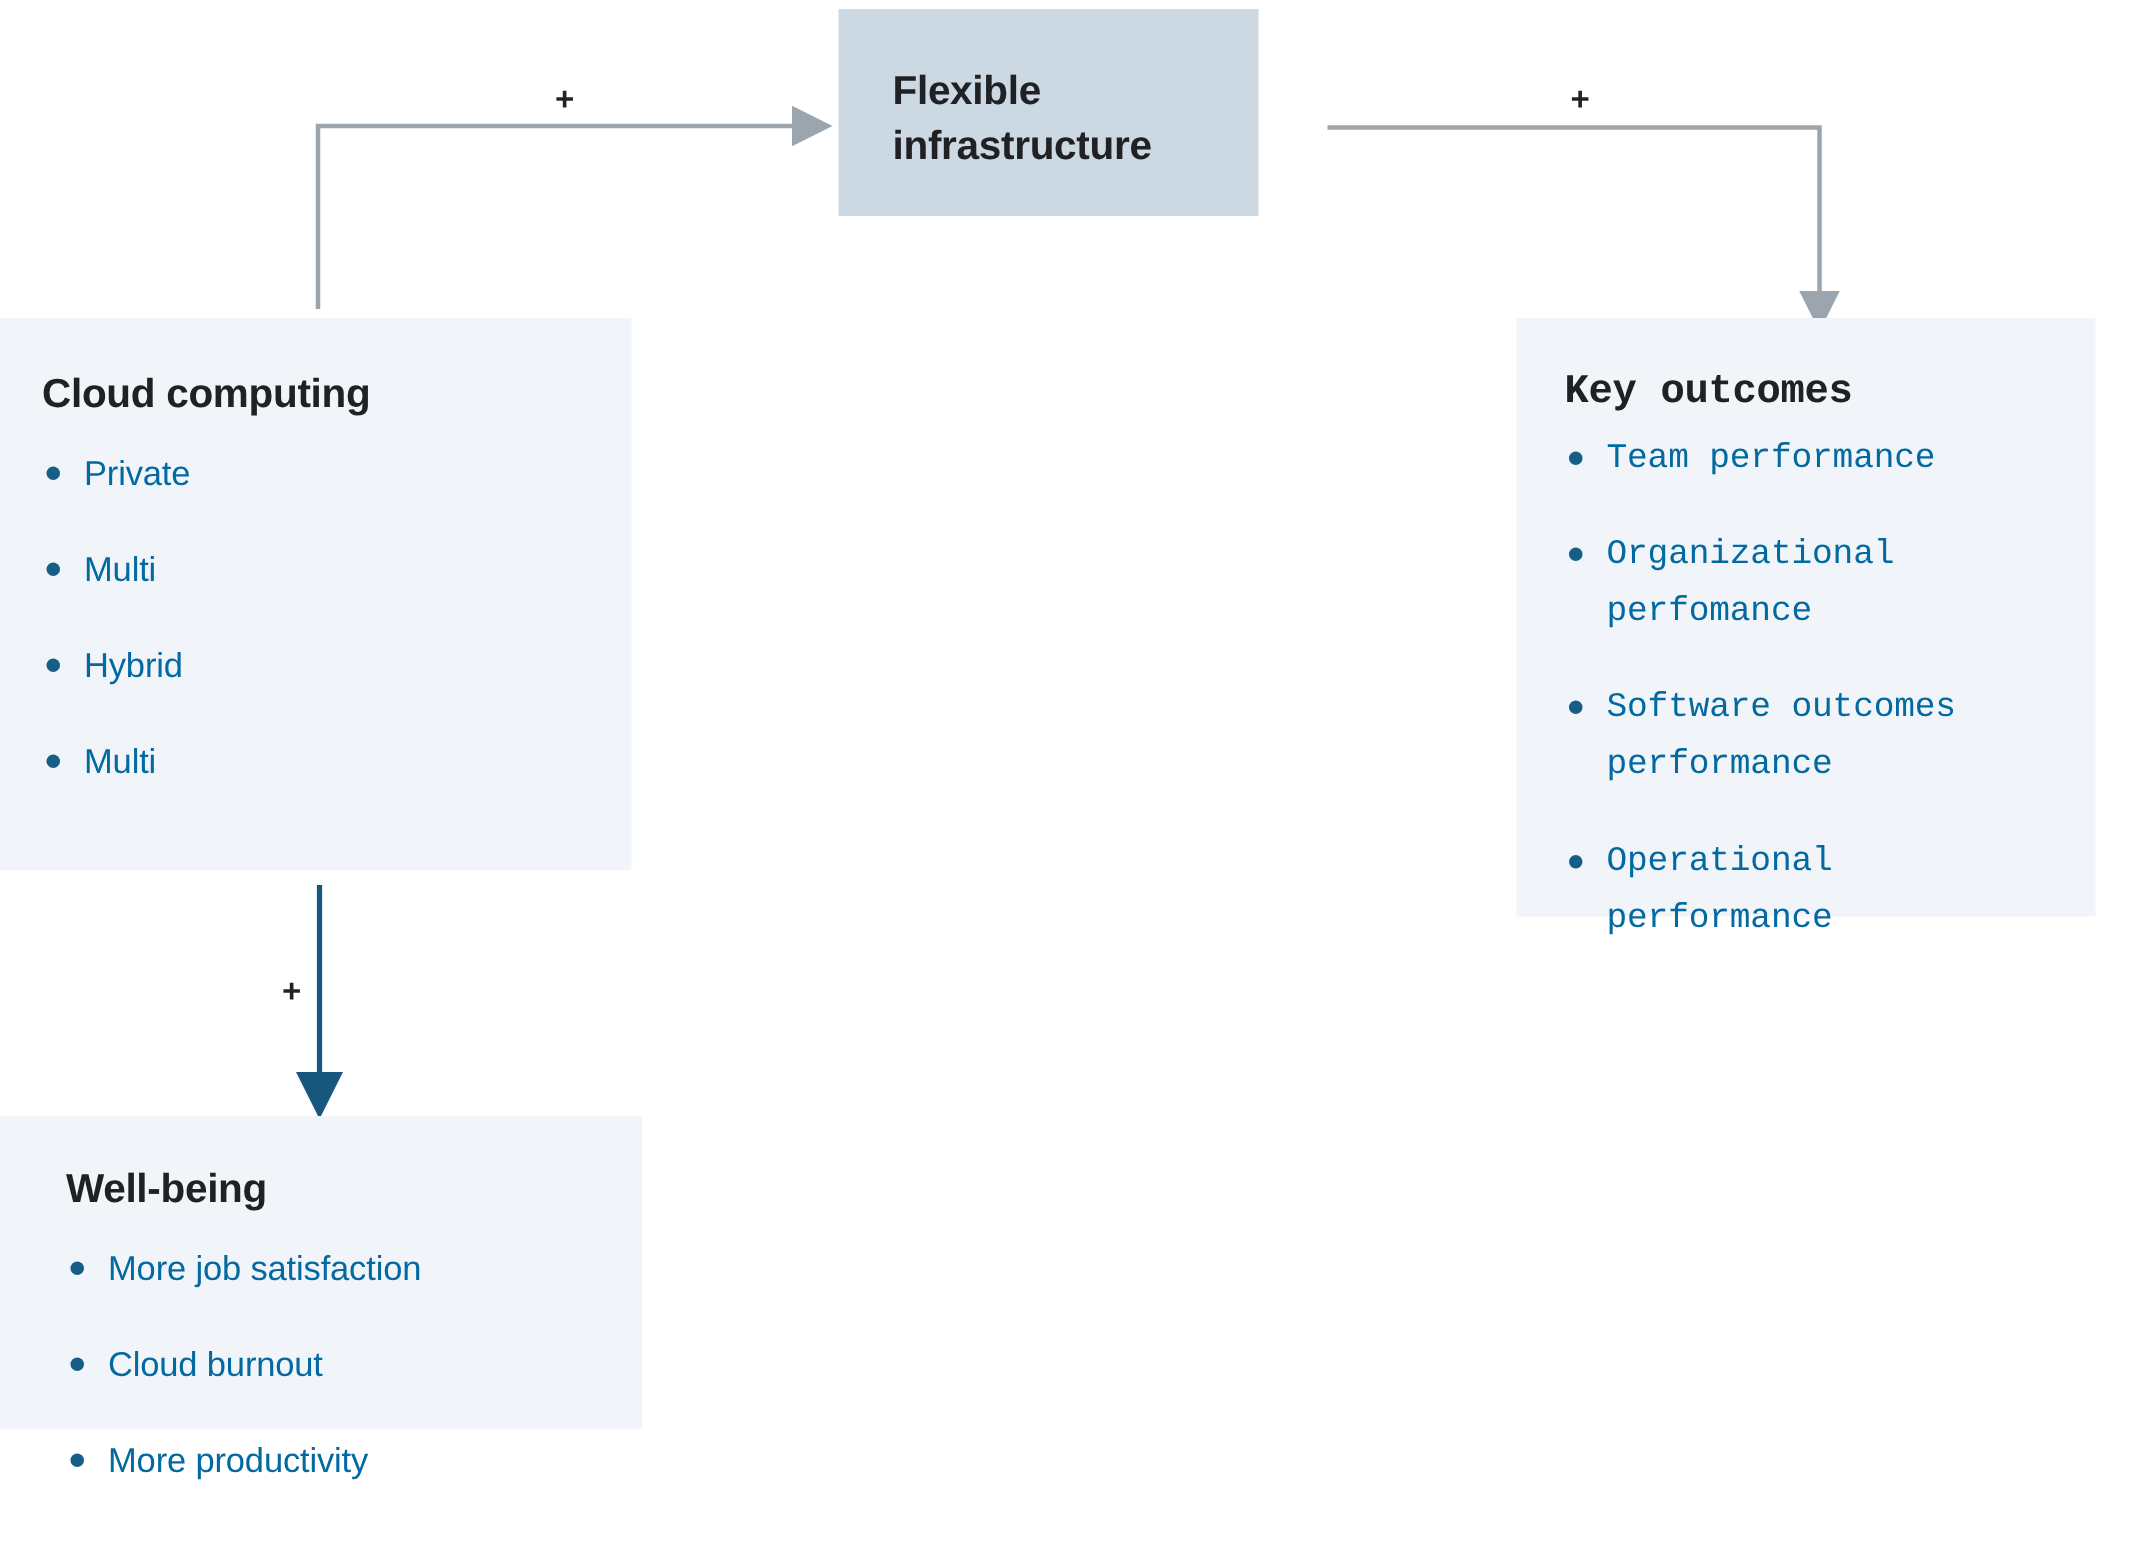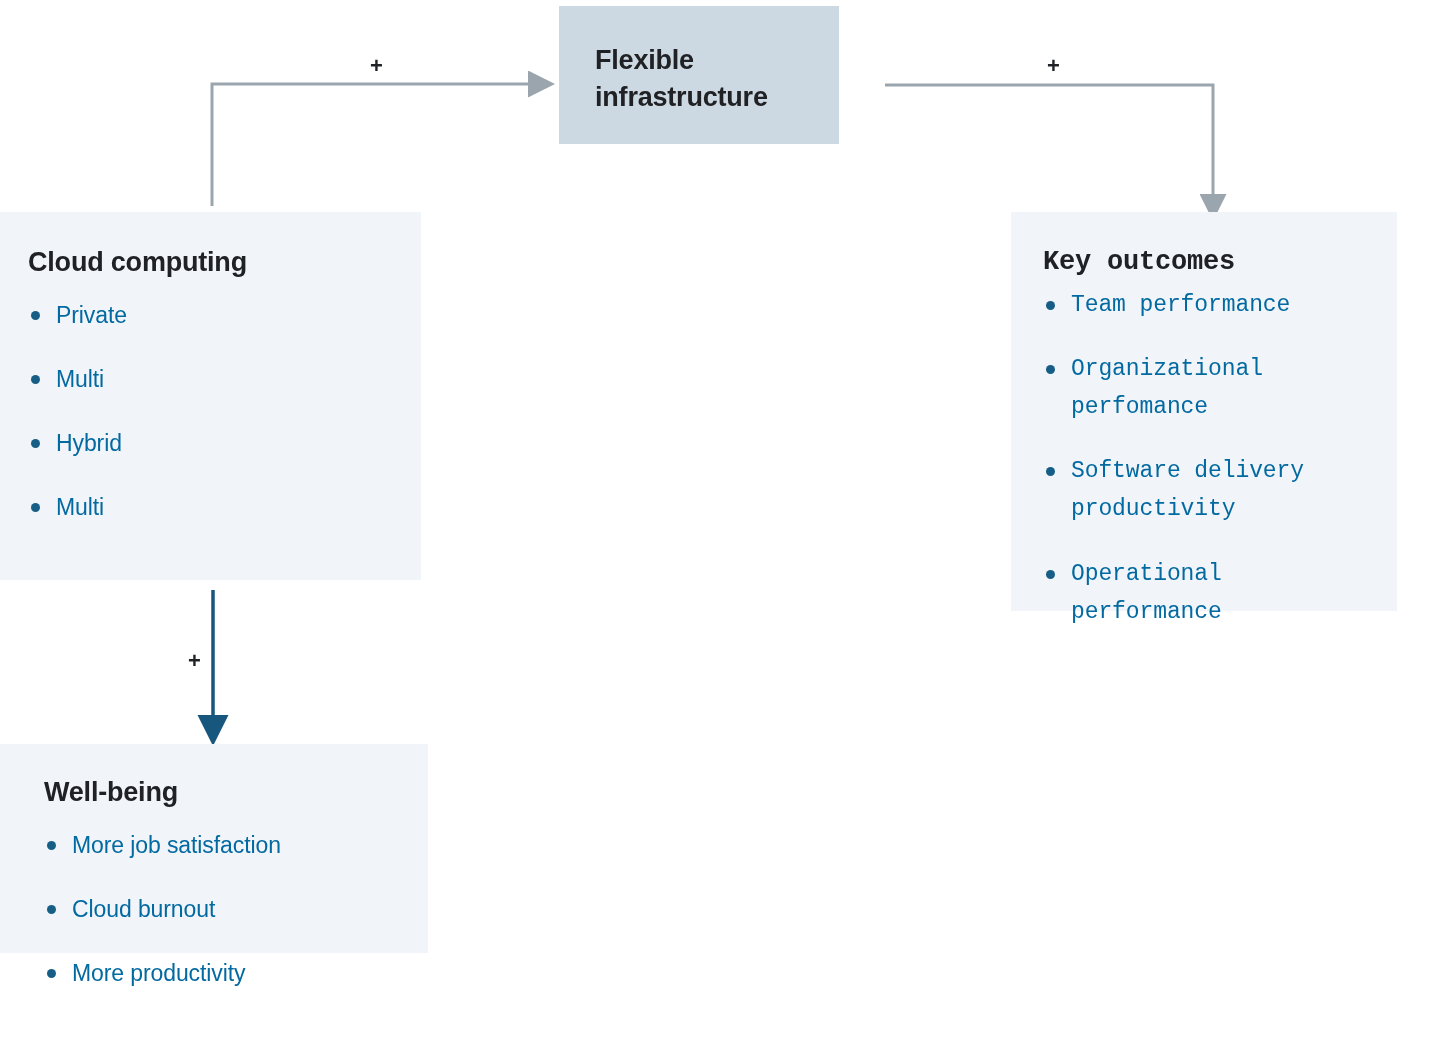--- a/index.html
+++ b/index.html
@@ -180,21 +180,21 @@
       <li>
         <span class="bullet"></span>
         <span>Team performance</span>
       </li>
       <li>
         <span class="bullet"></span>
         <span>Organizational perfomance</span>
       </li>
       <li>
         <span class="bullet"></span>
-        <span>Software delivery productivity</span>
+        <span>Software outcomes performance</span>
       </li>
       <li>
         <span class="bullet"></span>
         <span>Operational performance</span>
       </li>
     </ul>
   </div>
 
   <div class="box" id="box-wellbeing">
     <h2 class="box-title">Well-being</h2>

